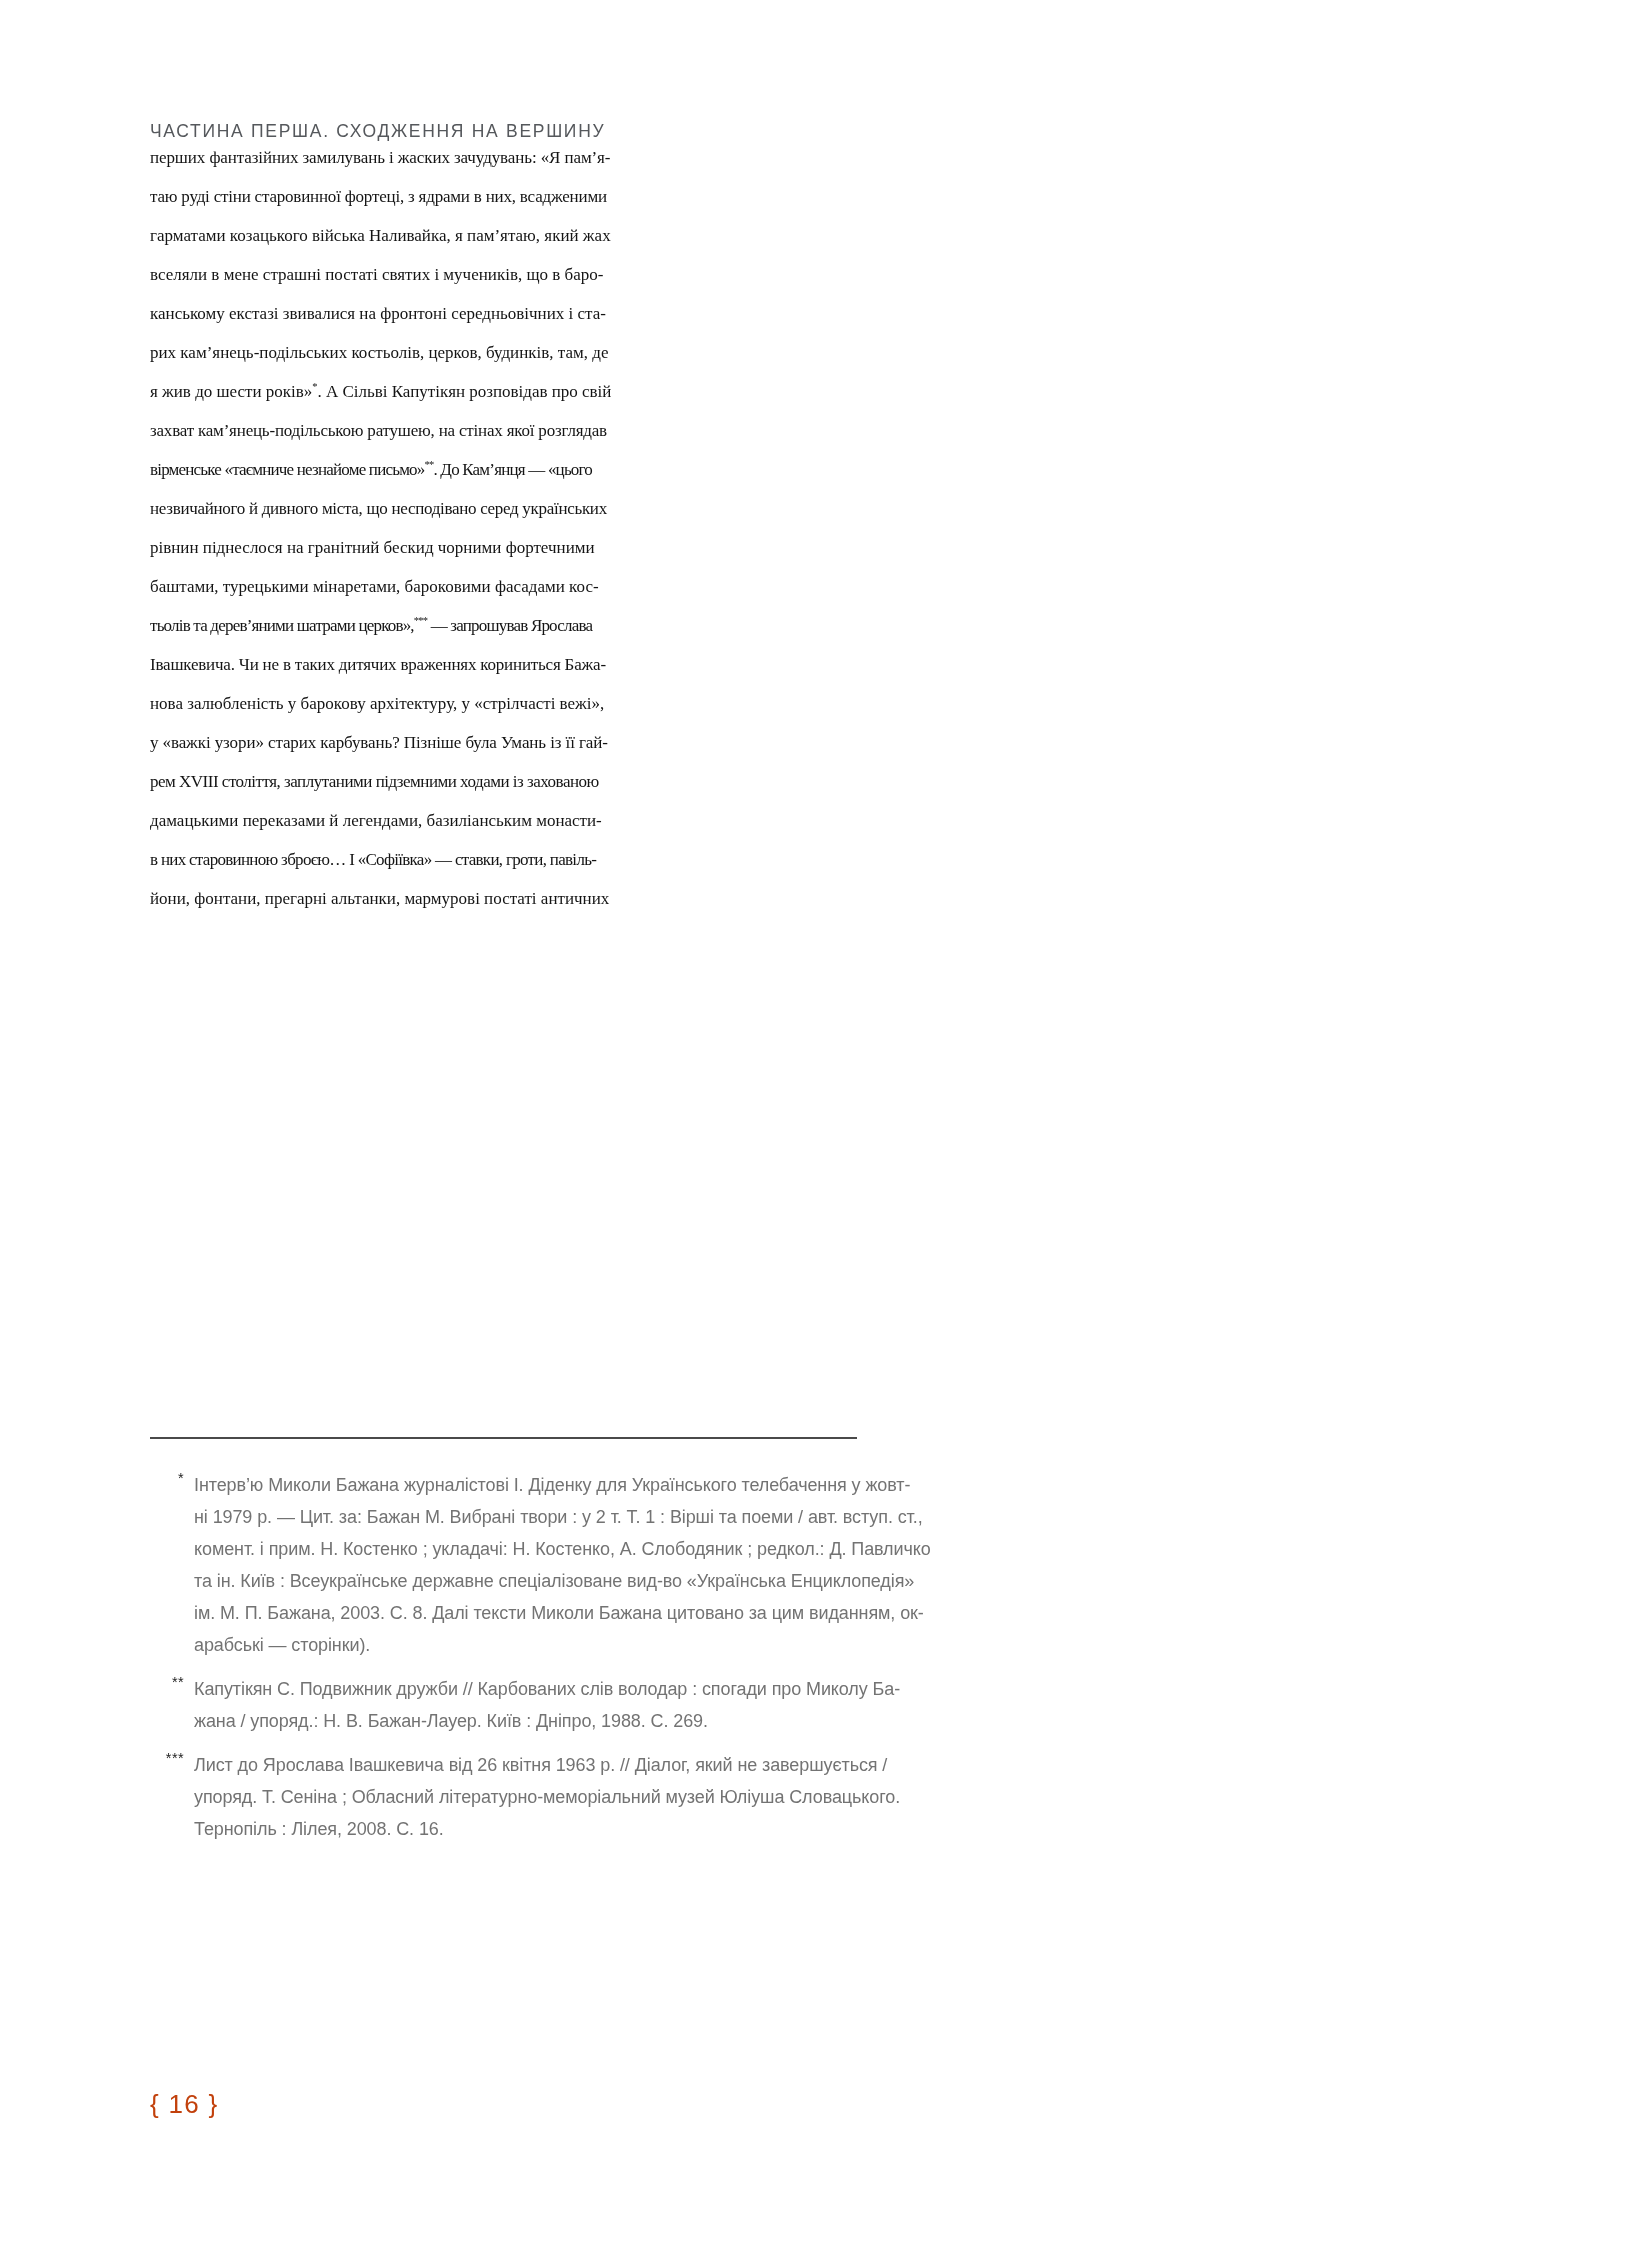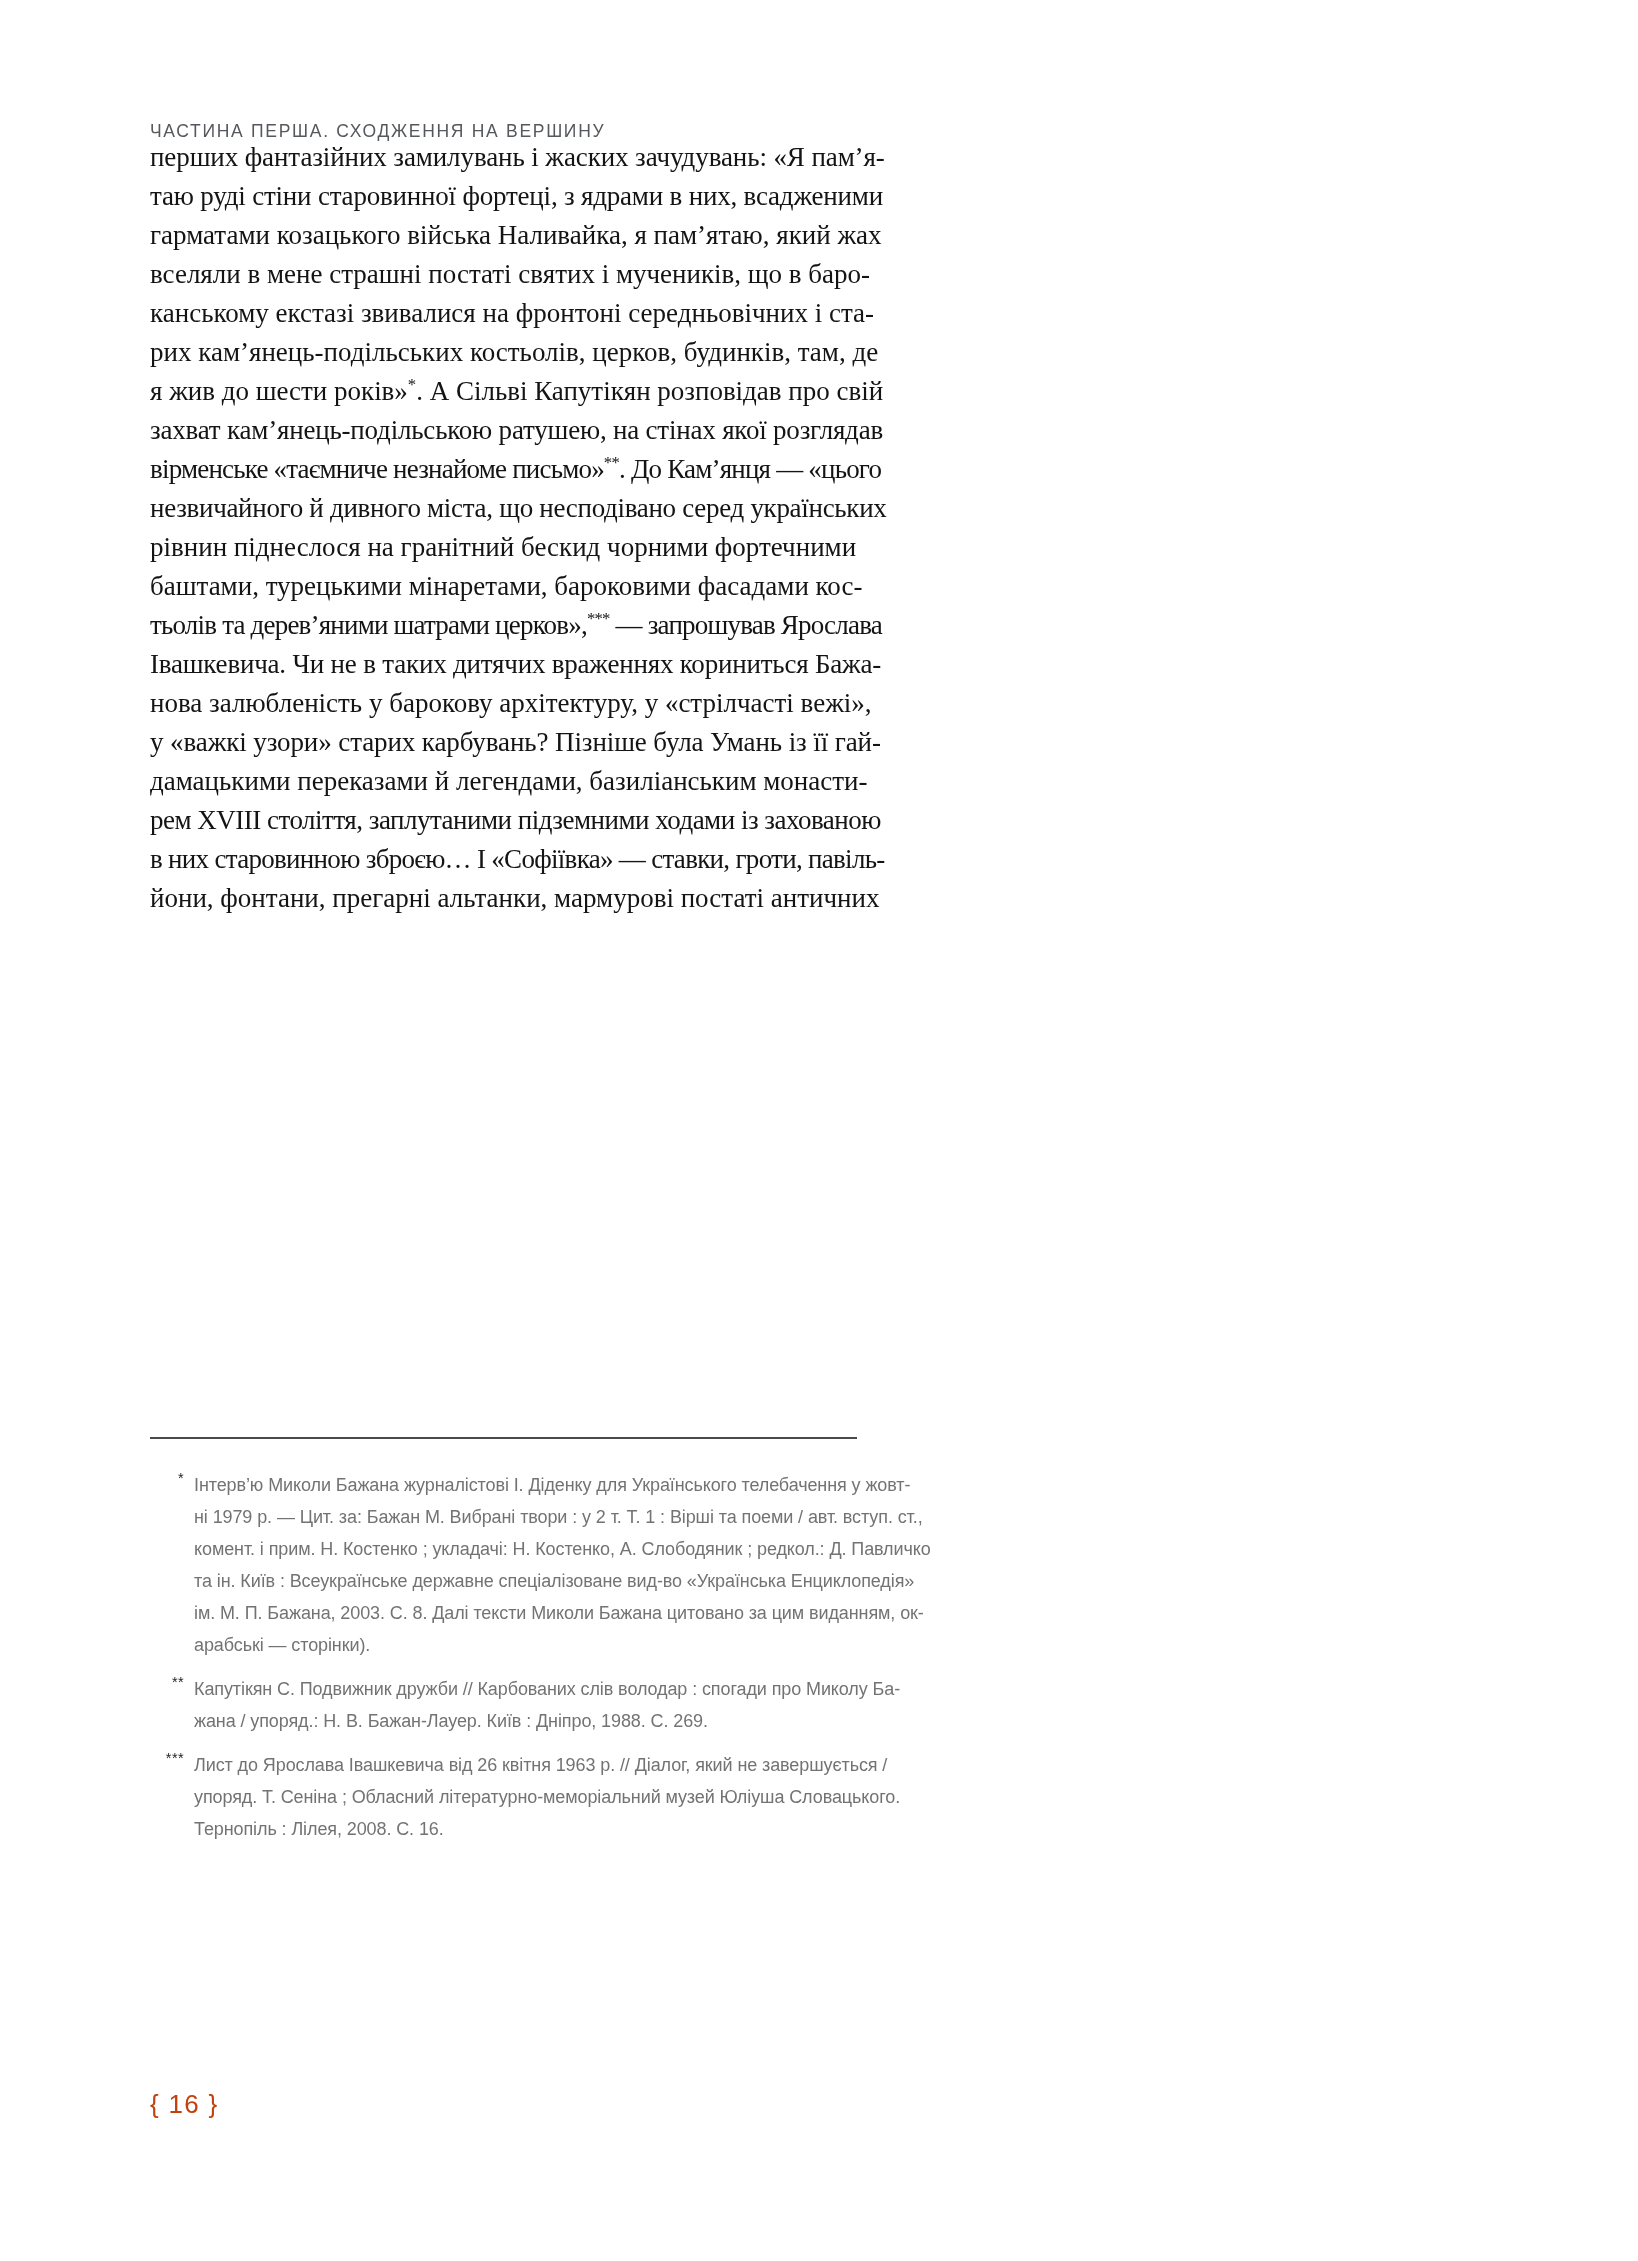--- a/index.html
+++ b/index.html
@@ -42,21 +42,21 @@
 
   
   .body-block {
     position: absolute;
     left: 150px;
     top: 138px;
     width: 707px;
   }
   .body-line {
     font-family: "Liberation Serif", "DejaVu Serif", serif;
-    font-size: 27px;
+    font-size: 17px;
     line-height: 39px;
     color: #141414;
     white-space: nowrap;
     letter-spacing: 0px;
   }
   .sup {
     font-size: 0.62em;
     vertical-align: super;
     line-height: 0;
   }
@@ -133,22 +133,22 @@
       <div class="body-line" style="letter-spacing: -0.01px;">я жив до шести років»<span class="sup">*</span>. А Сільві Капутікян розповідав про свій</div>
       <div class="body-line" style="letter-spacing: -0.2px;">захват кам’янець-подільською ратушею, на стінах якої розглядав</div>
       <div class="body-line" style="letter-spacing: -0.8px;">вірменське «таємниче незнайоме письмо»<span class="sup">**</span>. До Кам’янця — «цього</div>
       <div class="body-line" style="letter-spacing: -0.3px;">незвичайного й дивного міста, що несподівано серед українських</div>
       <div class="body-line" style="letter-spacing: 0px;">рівнин піднеслося на гранітний бескид чорними фортечними</div>
       <div class="body-line" style="letter-spacing: 0px;">баштами, турецькими мінаретами, бароковими фасадами кос-</div>
       <div class="body-line" style="letter-spacing: -0.8px;">тьолів та дерев’яними шатрами церков»,<span class="sup">***</span> — запрошував Ярослава</div>
       <div class="body-line" style="letter-spacing: -0.2px;">Івашкевича. Чи не в таких дитячих враженнях кориниться Бажа-</div>
       <div class="body-line" style="letter-spacing: 0px;">нова залюбленість у барокову архітектуру, у «стрілчасті вежі»,</div>
       <div class="body-line" style="letter-spacing: -0.1px;">у «важкі узори» старих карбувань? Пізніше була Умань із її гай-</div>
+      <div class="body-line" style="letter-spacing: -0.5px;">рем XVIII століття, заплутаними підземними ходами із захованою</div>
       <div class="body-line" style="letter-spacing: 0px;">дамацькими переказами й легендами, базиліанським монасти-</div>
-      <div class="body-line" style="letter-spacing: -0.5px;">рем XVIII століття, заплутаними підземними ходами із захованою</div>
       <div class="body-line" style="letter-spacing: -0.7px;">в них старовинною зброєю… І «Софіївка» — ставки, гроти, павіль-</div>
       <div class="body-line">йони, фонтани, прегарні альтанки, мармурові постаті античних</div>
     </div>
 
   <div class="fn-rule"></div>
 
   <div class="footnotes" id="footnotes">
       <div class="fn">
         <div class="fn-marker">*</div>
         <div class="fn-body">

